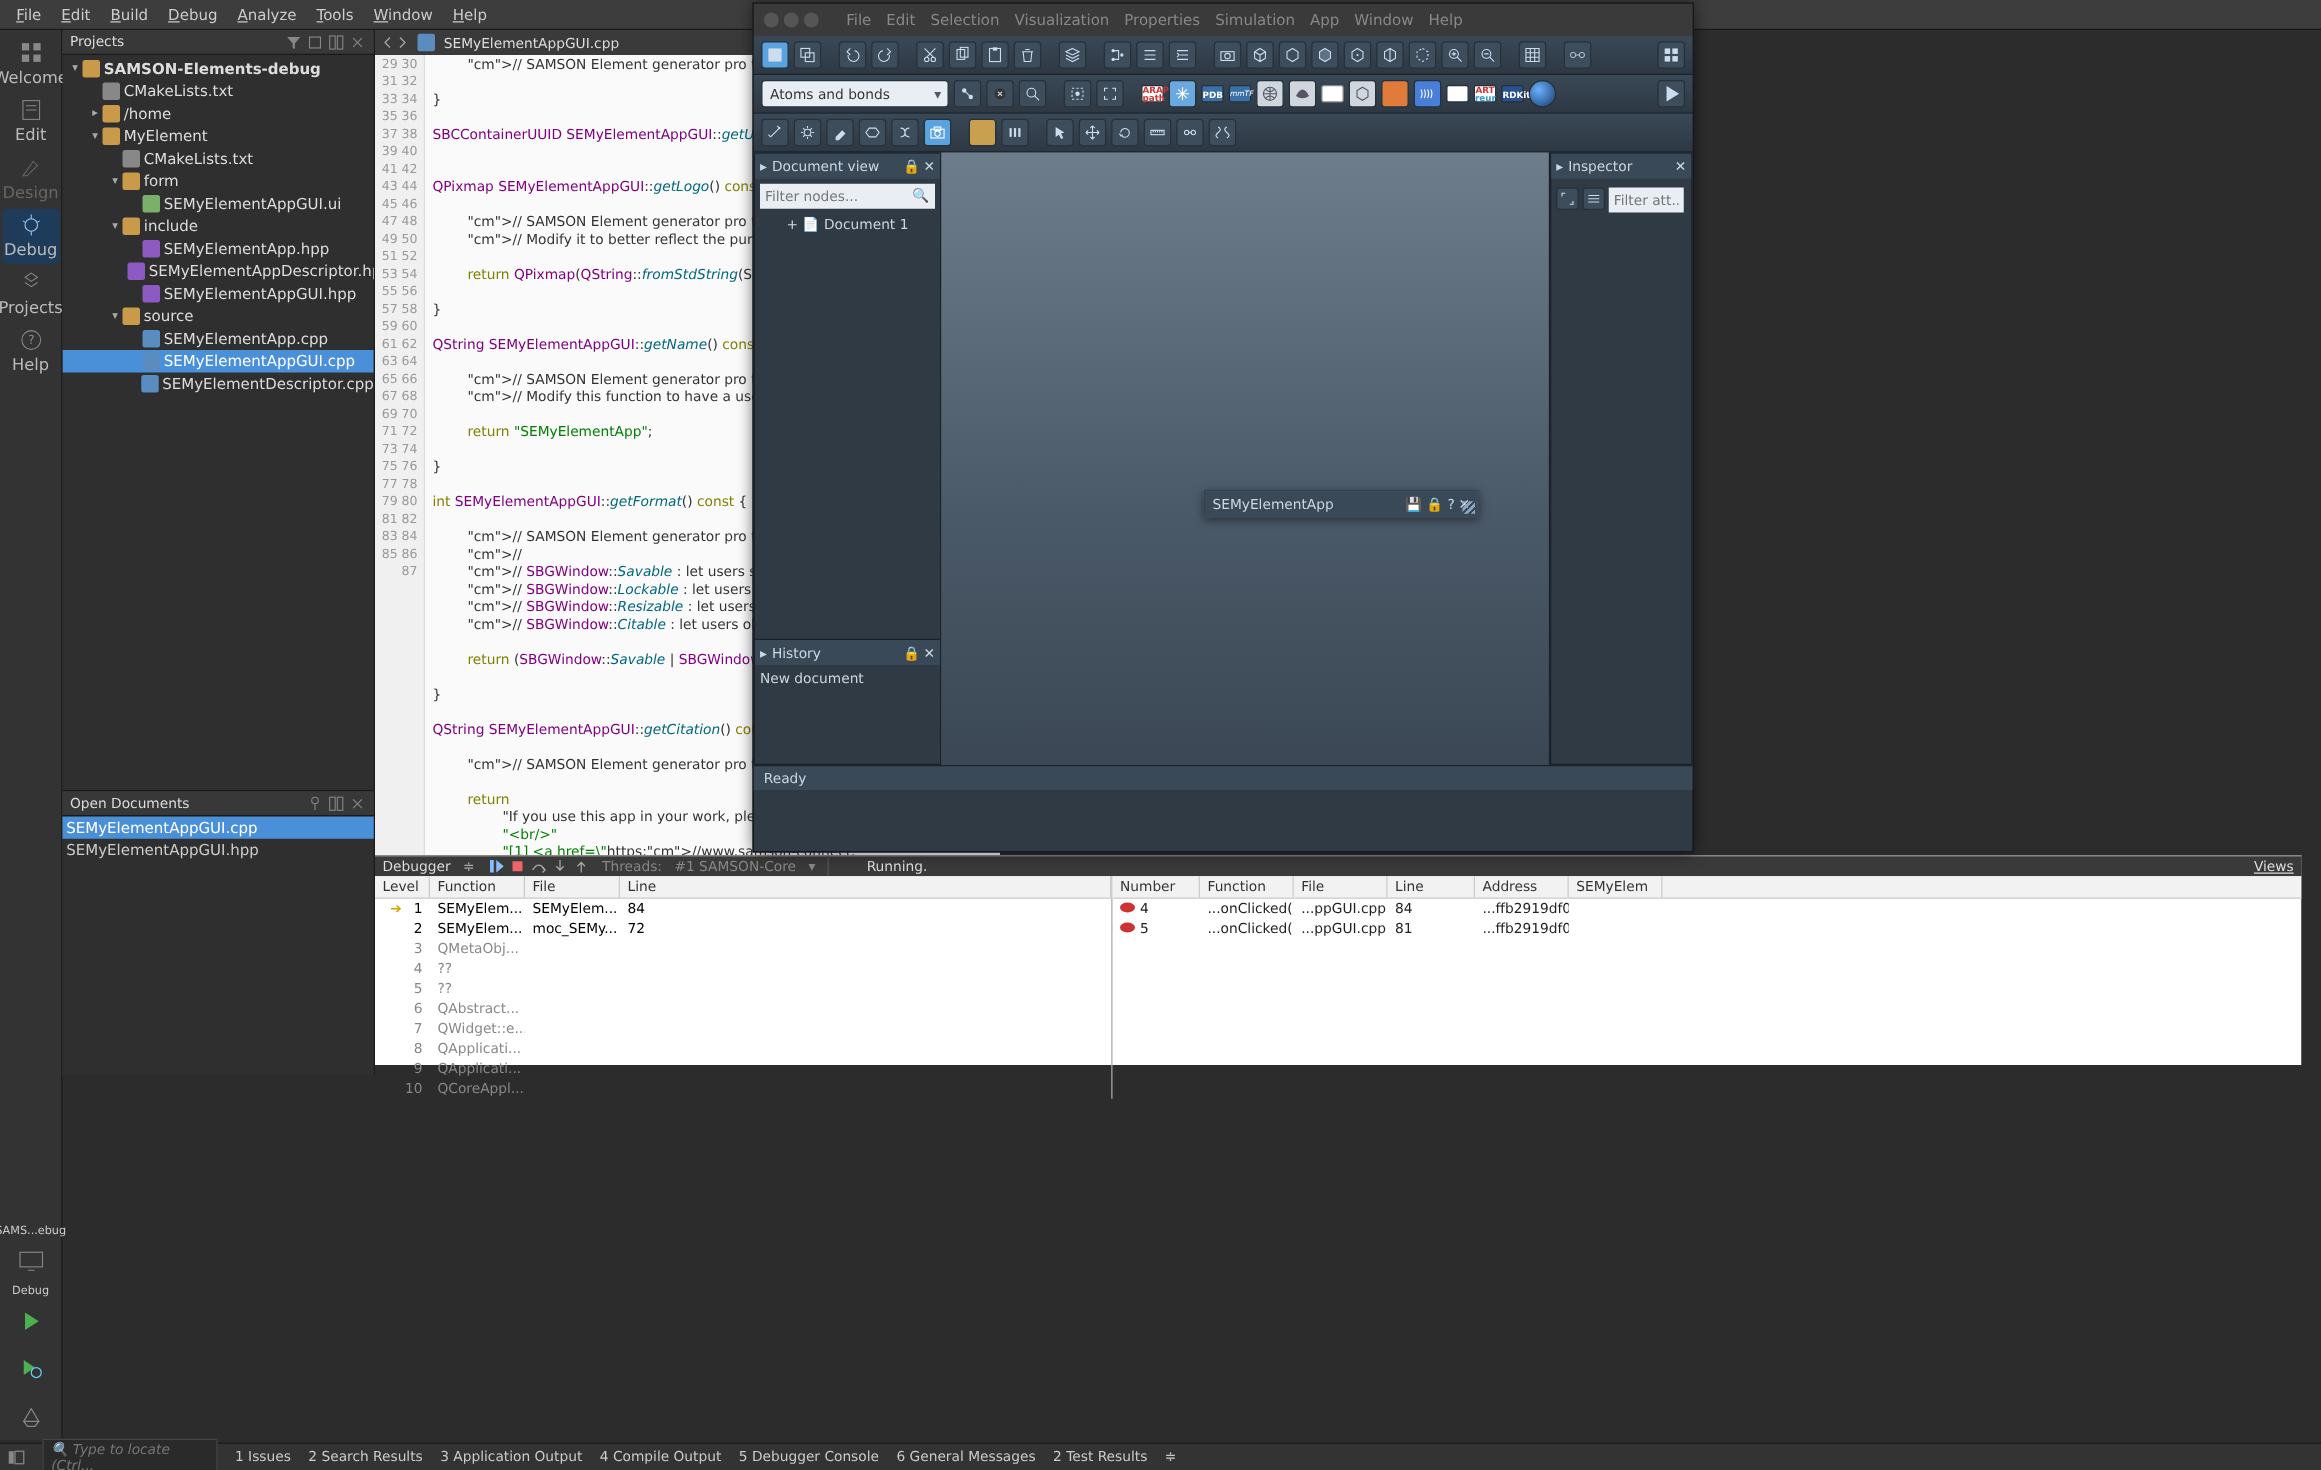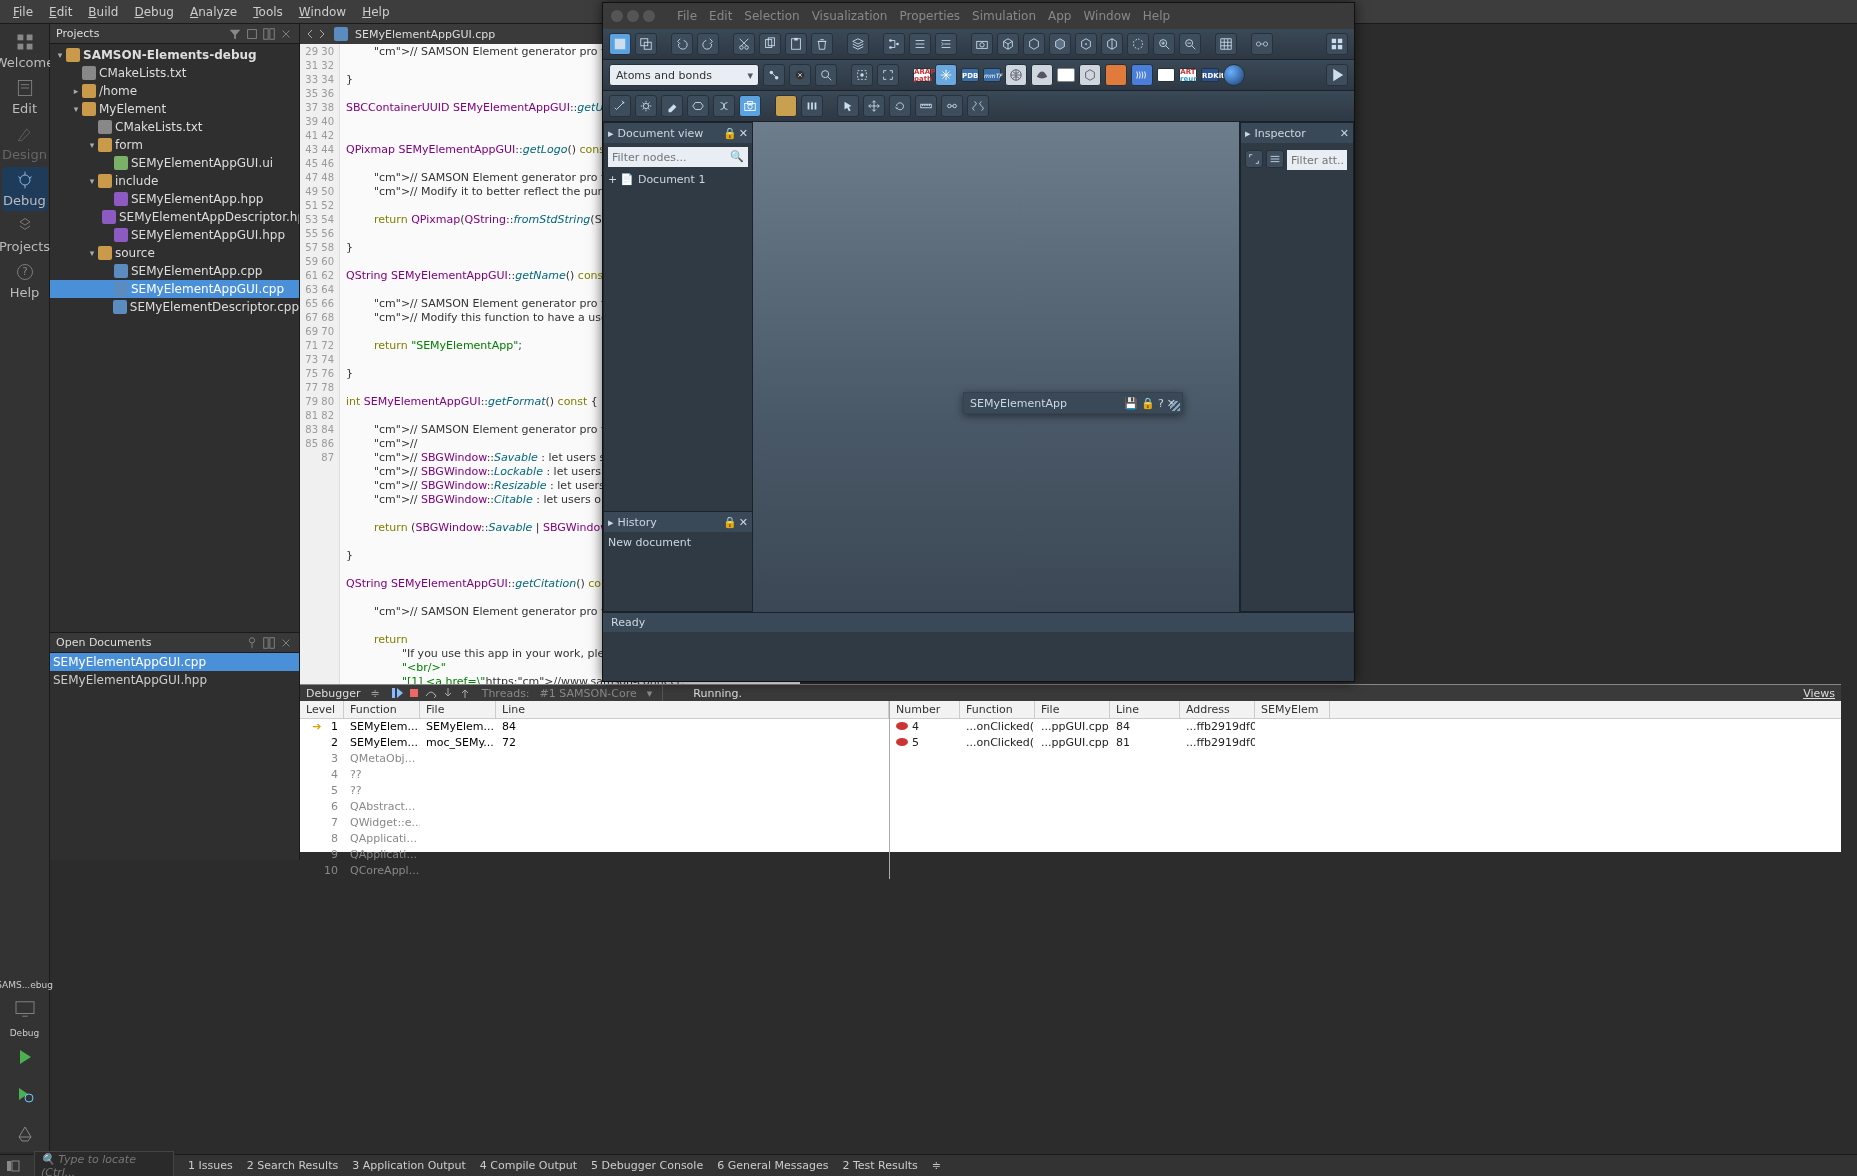--- a/index.html
+++ b/index.html
@@ -968,21 +968,21 @@
           <div class="pin">
               <span>🔒</span>
               <span>✕</span>
             </div>
         </div>
         <div class="sm-panel-body">
           <div class="sm-filter-wrap">
             <input class="sm-filter" placeholder="Filter nodes..." style="">
             <span class="mag">🔍</span>
           </div>
-          <div style="padding:2px 0;">
+          <div style="padding:2px 0;text-align:center;">
             <span style="color:#cde;">+</span>
             <span style="color:#6aa9e0;">📄</span>
             <span>Document 1</span>
           </div>
         </div>
       </div>
       <div class="sm-panel sm-history">
         <div class="sm-panel-head">
           <span>▸</span>
           <span>History</span>

